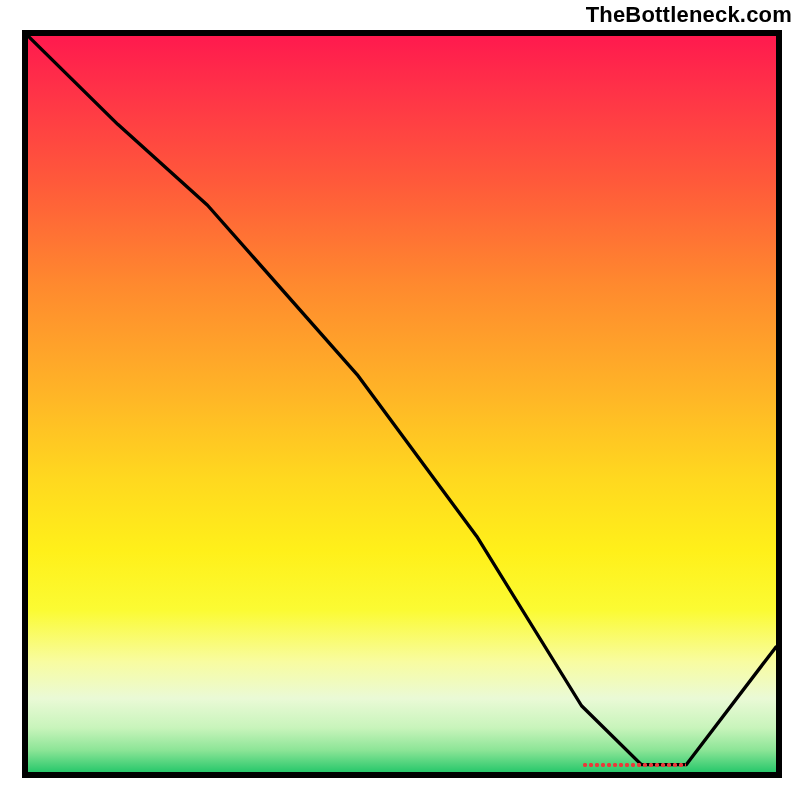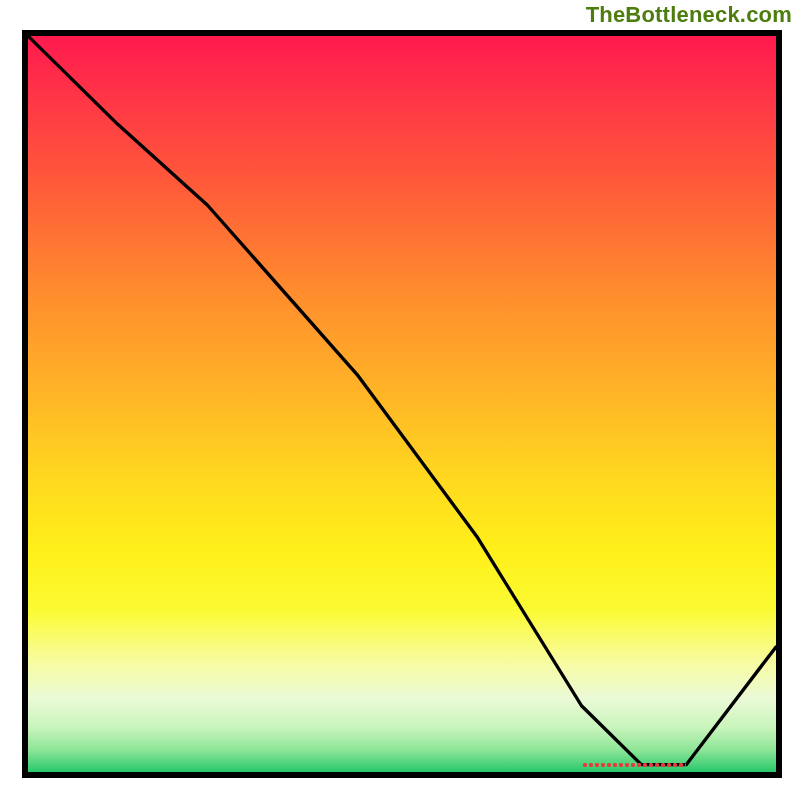--- a/index.html
+++ b/index.html
@@ -13,21 +13,21 @@
   }
   .wrap {
     position: relative;
     width: 800px;
     height: 800px;
   }
   .watermark {
     position: absolute;
     top: 2px;
     right: 8px;
-    color: #4d7c0f;
+    color: #000000;
     font-size: 22px;
     font-weight: 600;
     letter-spacing: 0.2px;
     user-select: none;
   }
   .plot {
     position: absolute;
     left: 22px;
     top: 30px;
     width: 760px;

